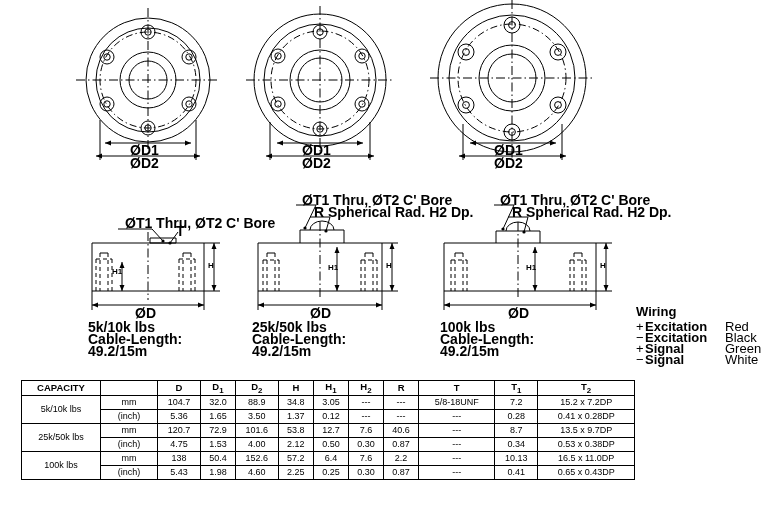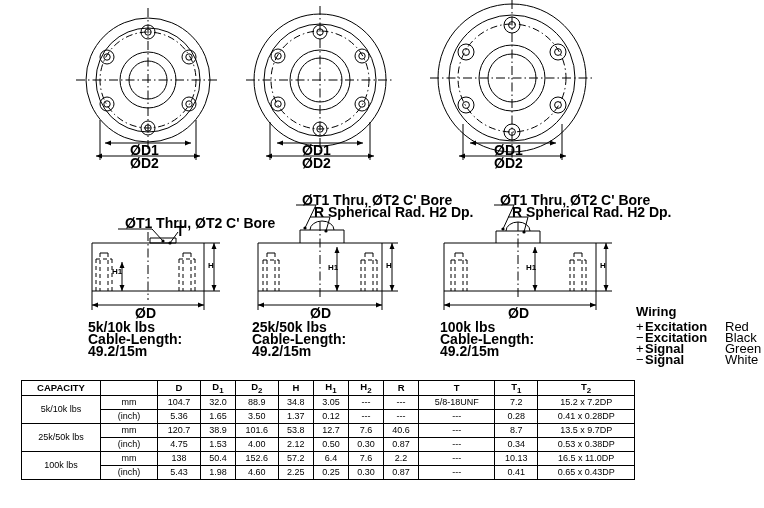--- a/index.html
+++ b/index.html
@@ -374,21 +374,21 @@
         <td>---</td>
         <td>---</td>
         <td>0.28</td>
         <td>0.41 x 0.28DP</td>
       </tr>
 
       <tr>
         <td class="cap-cell" rowspan="2">25k/50k lbs</td>
         <td class="unit-cell">mm</td>
         <td>120.7</td>
-        <td>38.9</td>
+        <td>72.9</td>
         <td>101.6</td>
         <td>53.8</td>
         <td>12.7</td>
         <td>7.6</td>
         <td>40.6</td>
         <td>---</td>
         <td>8.7</td>
         <td>13.5 x 9.7DP</td>
       </tr>
       <tr>

